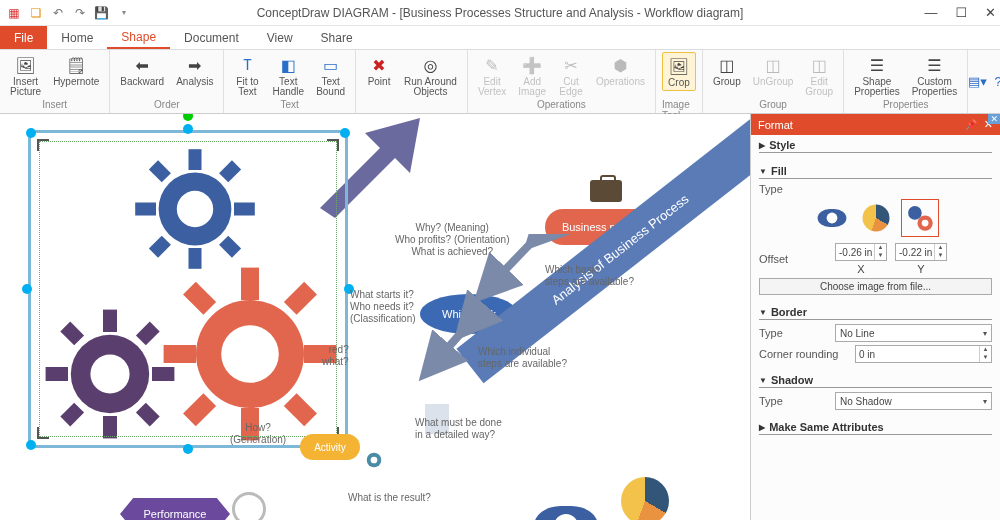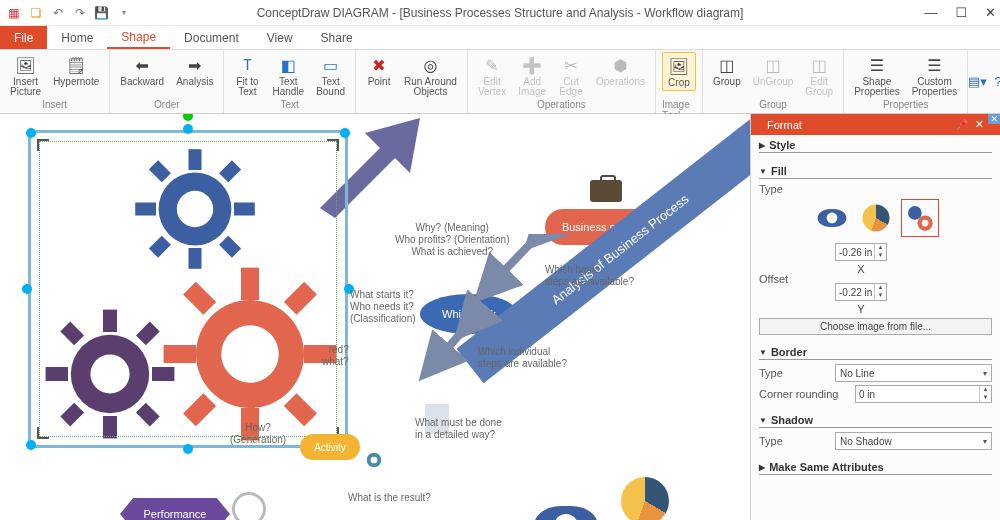--- a/index.html
+++ b/index.html
@@ -60,37 +60,37 @@
   .node.bp { left:545px; top:95px; width:120px; height:36px; background:#e2664d; border-radius:18px; }
   .node.main { left:420px; top:180px; width:98px; height:40px; background:#3b69b3; }
   .node.sub { left:380px; top:250px; width:92px; height:36px; background:#5a7bb5; }
   .node.perf { left:120px; top:384px; width:110px; height:32px; background:#6b4a9e; clip-path: polygon(12% 0,88% 0,100% 50%,88% 100%,12% 100%,0 50%); }
   .node.act { left:300px; top:320px; width:60px; height:26px; background:#f5b333; border-radius:13px; font-size:10px; }
 
   .canvas-text { position:absolute; font-size:10px; color:#666; line-height:1.2; }
 
   
   .format-panel { position: absolute; right: 0; top: 114px; width: 250px; height: 406px; background: #fcfcfc; border-left: 1px solid #ccc; font-size: 11px; overflow: hidden; }
-  .format-panel .hdr { background: #e04c2b; color: #fff; padding: 4px 16px; display: flex; align-items: center; }
+  .format-panel .hdr { background: #e04c2b; color: #fff; padding: 4px 7px; display: flex; align-items: center; }
   .format-panel .hdr .spacer { flex: 1; }
   .section { padding: 4px 8px; }
   .sec-head { display:flex; align-items:center; gap:4px; font-weight:bold; color:#333; border-bottom:1px solid #999; padding-bottom:1px; margin-bottom:4px; cursor:pointer; }
   .sec-head .tri { font-size:8px; }
   .row { display:flex; align-items:center; gap:6px; margin:3px 0; }
   .row .lbl { width:70px; color:#555; }
   .combo { flex:1; border:1px solid #aaa; background:#fff; height:18px; display:flex; align-items:center; padding:0 4px; font-size:10px; position:relative; cursor:pointer; }
   .combo::after { content:"▾"; position:absolute; right:4px; font-size:8px; color:#555; }
   .numbox { width:52px; border:1px solid #aaa; background:#fff; height:18px; display:flex; align-items:center; padding:0 3px; font-size:10px; position:relative; }
   .spin { position:absolute; right:0; top:0; bottom:0; width:12px; border-left:1px solid #ccc; display:flex; flex-direction:column; }
   .spin span { flex:1; font-size:6px; text-align:center; line-height:1; color:#555; cursor:pointer; }
   .btn-wide { border:1px solid #aaa; background:#f4f4f4; text-align:center; padding:2px; font-size:10px; cursor:pointer; }
   .thumb-preview { display:flex; gap:6px; justify-content:center; margin:4px 0 6px; }
   .thumb-preview .t { width:38px; height:38px; border:1px solid transparent; display:flex; align-items:center; justify-content:center; }
   .thumb-preview .t.sel { border:1px solid #e04c2b; }
-  .xy { display:flex; gap:8px; justify-content:flex-end;flex-direction:column; }
+  .xy { display:flex; gap:8px; justify-content:flex-end; }
   .xy .col { display:flex; flex-direction:column; align-items:center; gap:2px; }
   .abs { position:absolute; }
 
   .pie-icon { width:30px; height:30px; border-radius:50%; background: conic-gradient(#357 0 120deg,#e99340 120deg 200deg,#f3c24a 200deg 360deg); }
   .eye-icon { width:32px; height:20px; border-radius:50% / 60%; background:#3b5fa0; position:relative; }
   .eye-icon::after{content:"";position:absolute;left:10px;top:4px;width:12px;height:12px;border-radius:50%;background:#fff;}
   .briefcase { width:32px; height:22px; background:#5a4a36; border-radius:3px; position:relative; }
   .briefcase::before{content:"";position:absolute;top:-5px;left:10px;width:12px;height:5px;border:2px solid #5a4a36;border-bottom:none;border-radius:3px 3px 0 0;}
 </style>
 </head>

